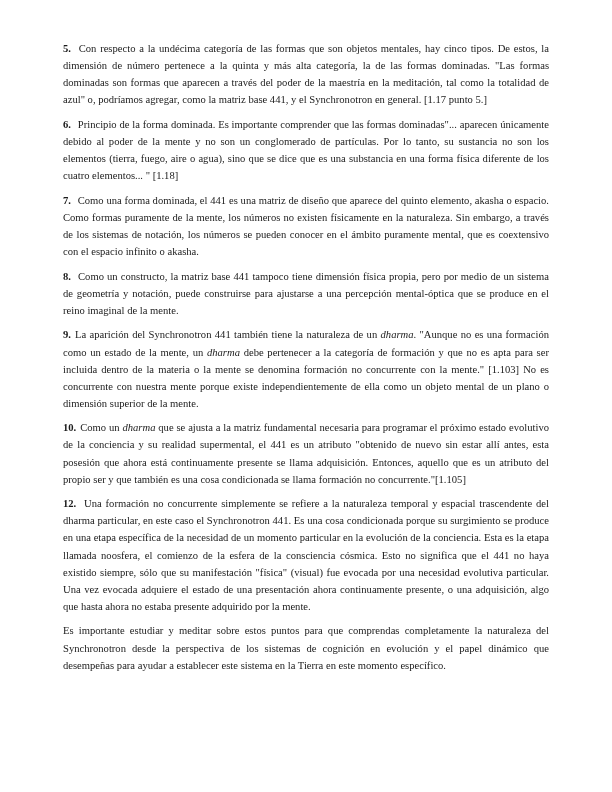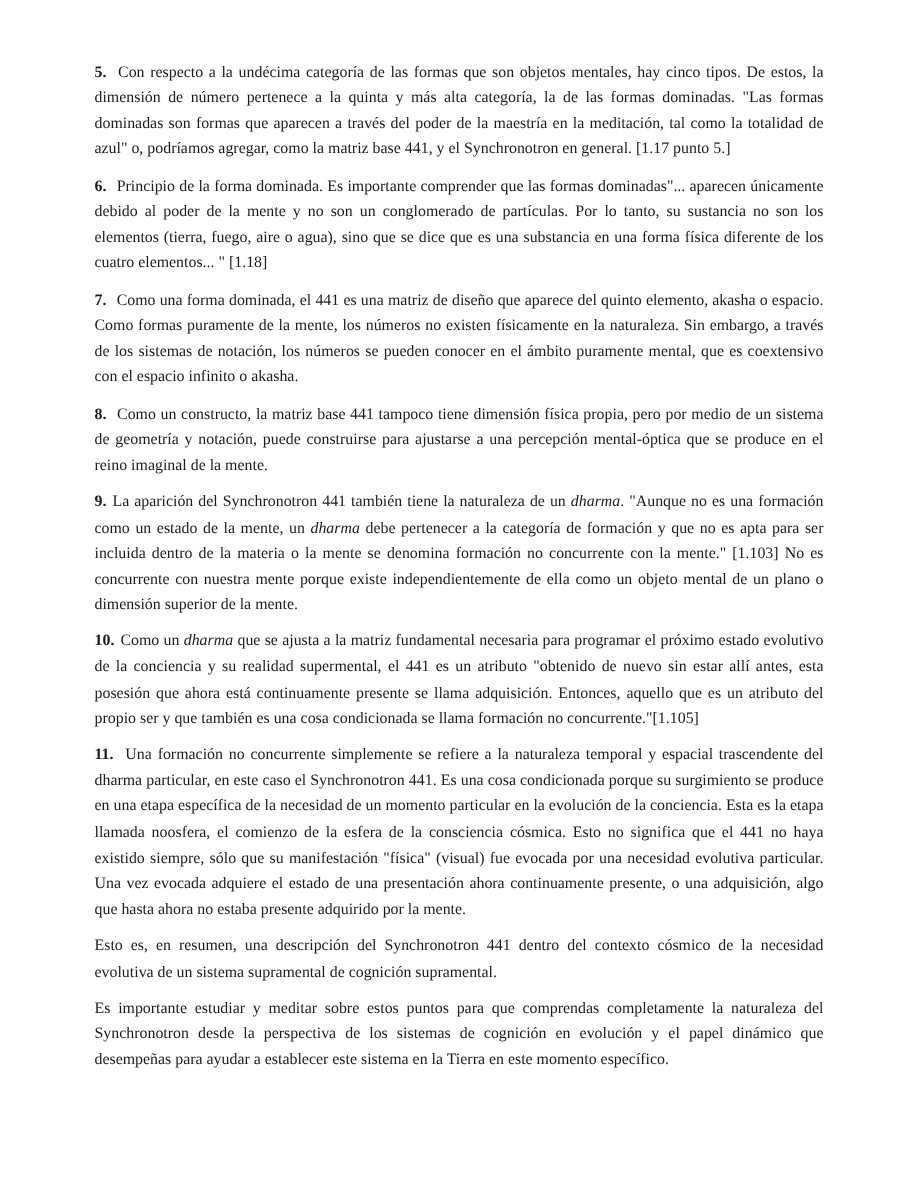--- a/index.html
+++ b/index.html
@@ -41,22 +41,19 @@
     <span class="num">8.</span>
     <span>Como un constructo, la matriz base 441 tampoco tiene dimensión física propia, pero por medio de un sistema de geometría y notación, puede construirse para ajustarse a una percepción mental-óptica que se produce en el reino imaginal de la mente.</span>
   </p>
   <p class="para">
     <span class="num">9.</span><span>La aparición del Synchronotron 441 también tiene la naturaleza de un </span><em>dharma</em><span>. "Aunque no es una formación como un estado de la mente, un </span><em>dharma</em><span> debe pertenecer a la categoría de formación y que no es apta para ser incluida dentro de la materia o la mente se denomina formación no concurrente con la mente." [1.103] No es concurrente con nuestra mente porque existe independientemente de ella como un objeto mental de un plano o dimensión superior de la mente.</span>
   </p>
   <p class="para">
     <span class="num">10.</span><span>Como un </span><em>dharma</em><span> que se ajusta a la matriz fundamental necesaria para programar el próximo estado evolutivo de la conciencia y su realidad supermental, el 441 es un atributo "obtenido de nuevo sin estar allí antes, esta posesión que ahora está continuamente presente se llama adquisición. Entonces, aquello que es un atributo del propio ser y que también es una cosa condicionada se llama formación no concurrente."[1.105]</span>
   </p>
   <p class="para">
-    <span class="num">11.</span>
+    <span class="num">12.</span>
     <span>Una formación no concurrente simplemente se refiere a la naturaleza temporal y espacial trascendente del dharma particular, en este caso el Synchronotron 441. Es una cosa condicionada porque su surgimiento se produce en una etapa específica de la necesidad de un momento particular en la evolución de la conciencia. Esta es la etapa llamada noosfera, el comienzo de la esfera de la consciencia cósmica.  Esto no significa que el 441 no haya existido siempre, sólo que su manifestación "física" (visual) fue evocada por una necesidad evolutiva particular. Una vez evocada adquiere el estado de una presentación ahora continuamente presente, o una adquisición, algo que hasta ahora no estaba presente adquirido por la mente.</span>
-  </p>
-  <p class="para">
-    <span>Esto es, en resumen, una descripción del Synchronotron 441 dentro del contexto cósmico de la necesidad evolutiva de un sistema supramental de cognición supramental.</span>
   </p>
   <p class="para">
     <span>Es importante estudiar y meditar sobre estos puntos para que comprendas completamente la naturaleza del Synchronotron desde la perspectiva de los sistemas de cognición en evolución y el papel dinámico que desempeñas para ayudar a establecer este sistema en la Tierra en este momento específico.</span>
   </p>
 </div>
 
 </body></html>

